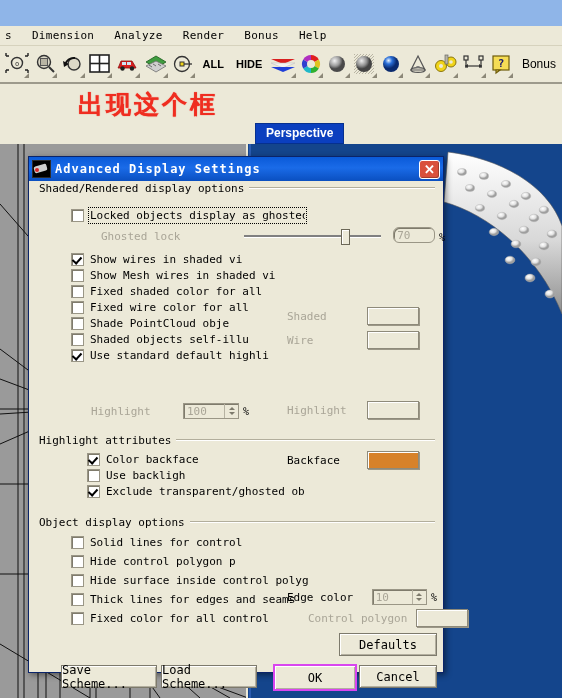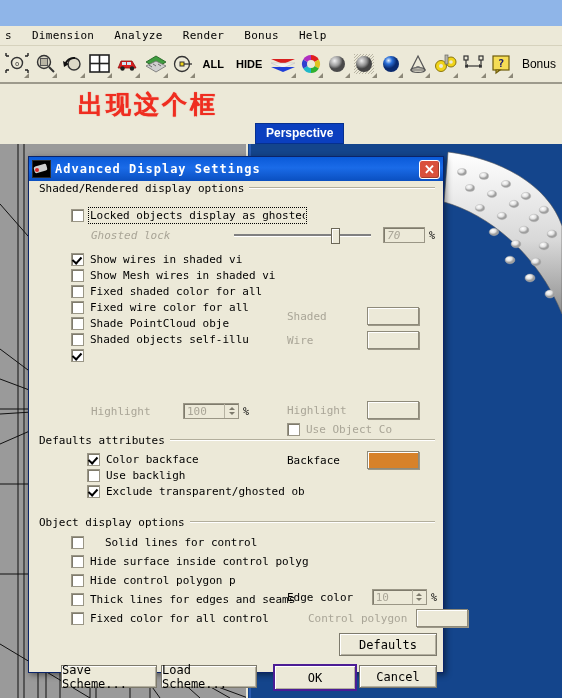--- a/index.html
+++ b/index.html
@@ -104,21 +104,21 @@
   .pct{margin-left:4px;font-size:10px;}
 
   
   .swatch{width:52px;height:18px;border:1px solid #8e8a7a;box-sizing:border-box;
      box-shadow:inset 1px 1px 0 #fff, 1px 1px 0 #9b9787;cursor:default;}
 
   
   .btn{font-family:"DejaVu Sans Mono","Liberation Mono",monospace;font-size:12px;
      background:#ece9d8;border:1px solid #7d7a6c;box-shadow:inset 1px 1px 0 #fff,inset -1px -1px 0 #b3af9f;
      height:21px;display:flex;align-items:center;justify-content:center;cursor:default;color:#000;}
-  .btn.default{border:2px solid #4c1d95;text-align:right;}
+  .btn.default{border:2px solid #d946ef;text-align:right;}
 </style>
 </head>
 <body>
 
 <div id="app-root">
 
   <div class="titlestrip"></div>
 
   <div class="menubar">
     <span class="mi">s</span>
@@ -405,27 +405,27 @@
           <span class="lbl">Shaded/Rendered display options</span>
           <span class="ln"></span>
         </div>
       </div>
 
       <div style="position:absolute;left:42px;top:26px;" class="row">
         <span class="cb"></span>
         <span class="cbl focusbox" style="max-width:215px;">Locked objects display as ghosted</span>
       </div>
 
-      <div style="position:absolute;left:62px;top:46px;display:flex;align-items:center;width:344px;font-style:italic;">
+      <div style="position:absolute;left:72px;top:46px;display:flex;align-items:flex-end;width:344px;">
         <span class="cbl dim" style="width:90px;">Ghosted lock</span>
         <span class="slider" style="margin-left:58px;">
           <span class="track"></span>
           <span class="thumb" id="ghosted-thumb" style="left: 97.3px;"></span>
         </span>
-        <span class="numfield disabled" style="margin-left:12px;width:44px;">
+        <span class="numfield disabled" style="margin-left:12px;width:44px;border-radius:6px;">
           <span>70</span>
         </span>
         <span class="pct">%</span>
       </div>
 
       <div style="position:absolute;left:42px;top:70px;">
         <div class="row">
           <span class="cb on"></span>
           <span class="cbl">Show wires in shaded vi</span>
         </div>
@@ -444,20 +444,21 @@
         <div class="row">
           <span class="cb"></span>
           <span class="cbl">Shade PointCloud obje</span>
         </div>
         <div class="row">
           <span class="cb"></span>
           <span class="cbl">Shaded objects self-illu</span>
         </div>
         <div class="row">
           <span class="cb on"></span>
+          <span class="cbl">Use standard default highli</span>
         </div>
       </div>
 
       <div style="position:absolute;left:258px;top:126px;display:flex;align-items:center;width:150px;">
         <span class="cbl dim" style="width:80px;">Shaded</span>
         <span class="swatch" style="background:#ece9d8;"></span>
       </div>
       <div style="position:absolute;left:258px;top:150px;display:flex;align-items:center;width:150px;">
         <span class="cbl dim" style="width:80px;">Wire</span>
         <span class="swatch" style="background:#ece9d8;"></span>
@@ -473,28 +474,24 @@
           </span>
         </span>
         <span class="pct">%</span>
       </div>
 
       <div style="position:absolute;left:258px;top:220px;display:flex;align-items:center;width:150px;">
         <span class="cbl dim" style="width:80px;">Highlight</span>
         <span class="swatch" style="background:#ece9d8;"></span>
       </div>
 
-      <div class="row" style="position:absolute;left:258px;top:240px;">
-        <span class="cb"></span>
-        <span class="cbl dim">Use Object Co</span>
-      </div>
 
       <div class="grp" style="top:252px;">
         <div class="grp-hdr">
-          <span class="lbl">Defaults attributes</span>
+          <span class="lbl">Highlight attributes</span>
           <span class="ln"></span>
         </div>
       </div>
 
       <div style="position:absolute;left:58px;top:270px;">
         <div class="row">
           <span class="cb on"></span>
           <span class="cbl">Color backface</span>
         </div>
         <div class="row">
@@ -513,31 +510,31 @@
       </div>
 
       <div class="grp" style="top:334px;">
         <div class="grp-hdr">
           <span class="lbl">Object display options</span>
           <span class="ln"></span>
         </div>
       </div>
 
       <div style="position:absolute;left:42px;top:352px;">
-        <div class="row" style="height:19px;gap:15px;">
+        <div class="row" style="height:19px;">
           <span class="cb"></span>
           <span class="cbl">Solid lines for control</span>
         </div>
         <div class="row" style="height:19px;">
           <span class="cb"></span>
+          <span class="cbl">Hide control polygon p</span>
+        </div>
+        <div class="row" style="height:19px;">
+          <span class="cb"></span>
           <span class="cbl">Hide surface inside control polyg</span>
-        </div>
-        <div class="row" style="height:19px;">
-          <span class="cb"></span>
-          <span class="cbl">Hide control polygon p</span>
         </div>
         <div class="row" style="height:19px;">
           <span class="cb"></span>
           <span class="cbl">Thick lines for edges and seams</span>
         </div>
         <div class="row" style="height:19px;">
           <span class="cb"></span>
           <span class="cbl">Fixed color for all control</span>
         </div>
       </div>

